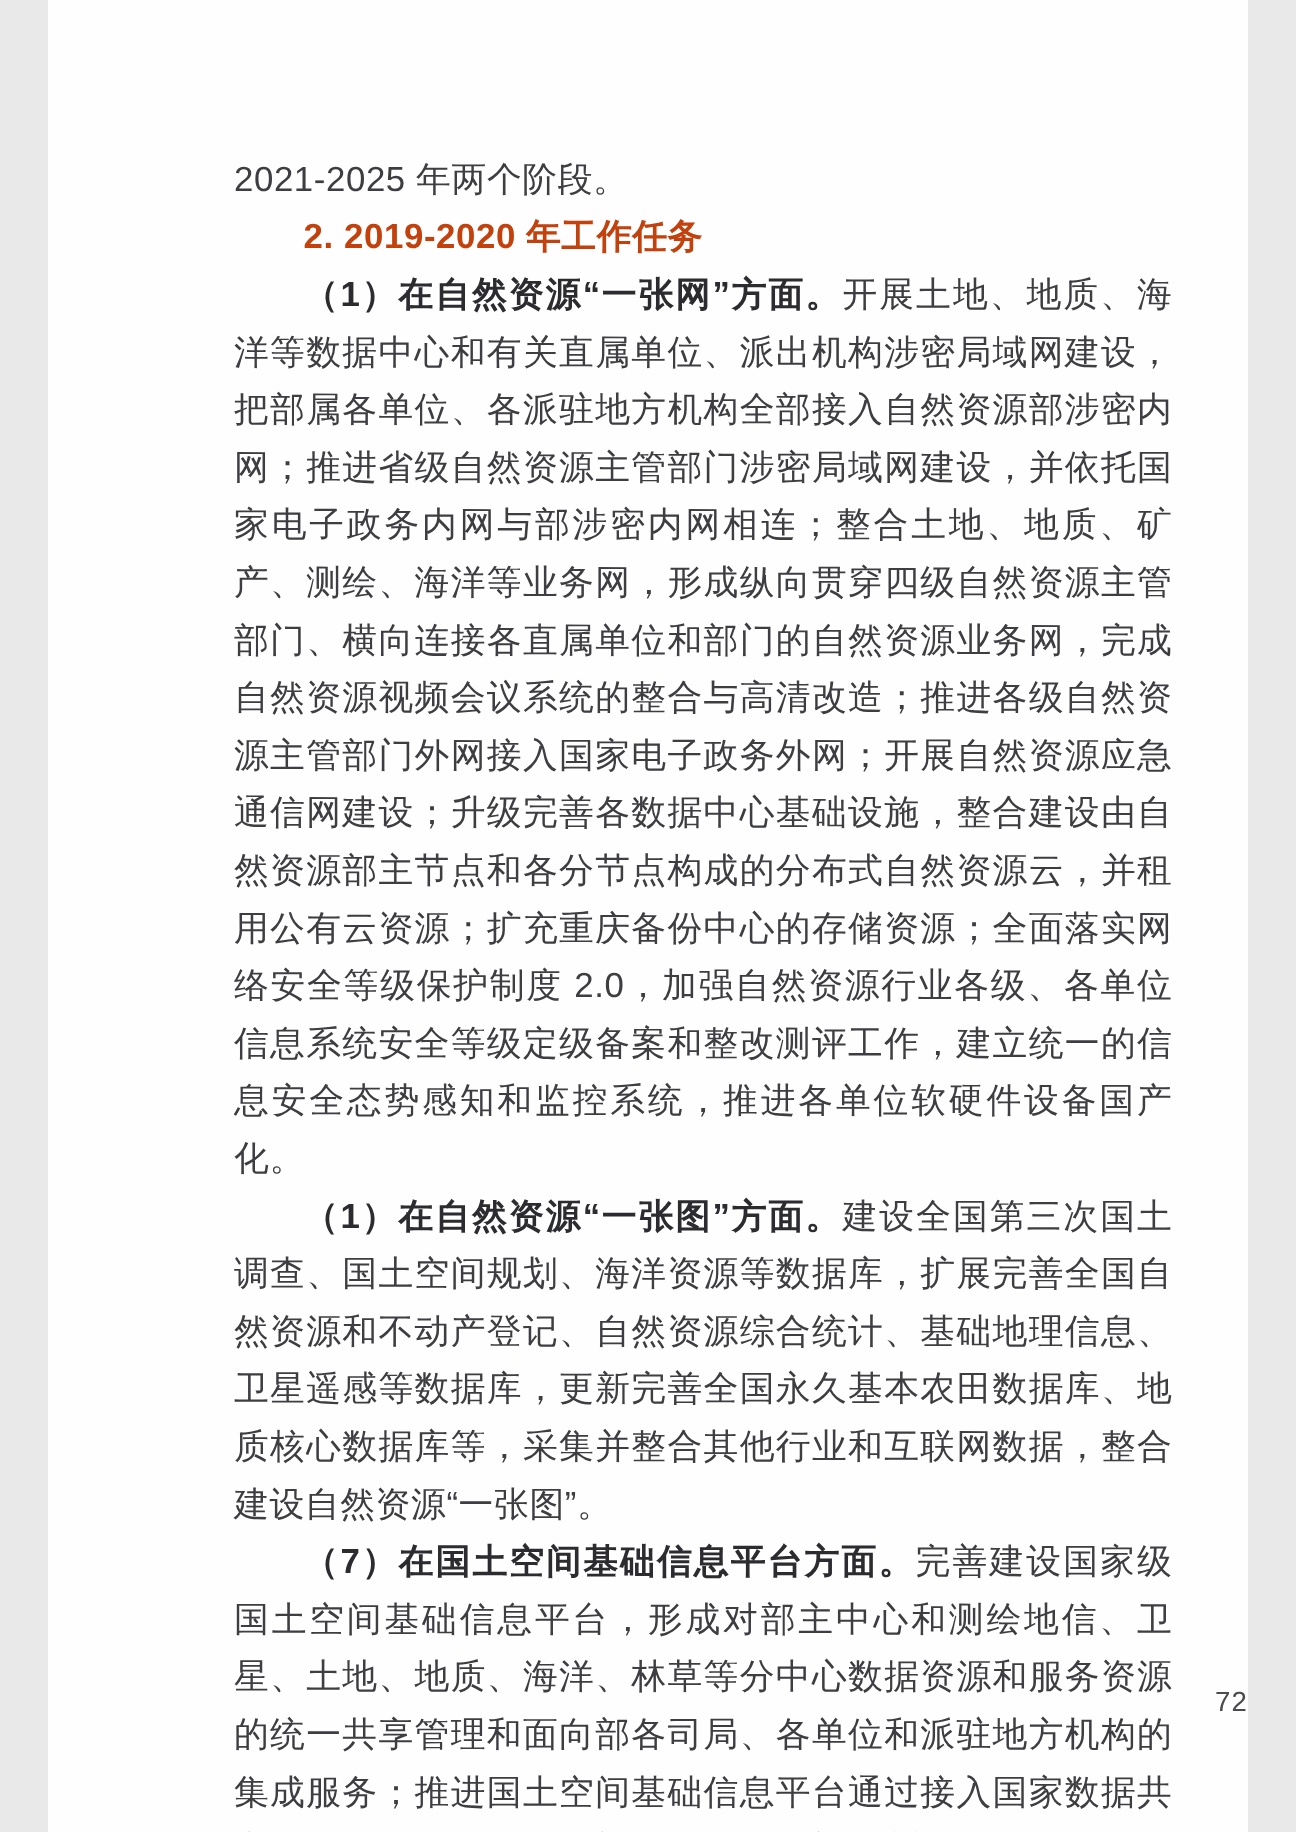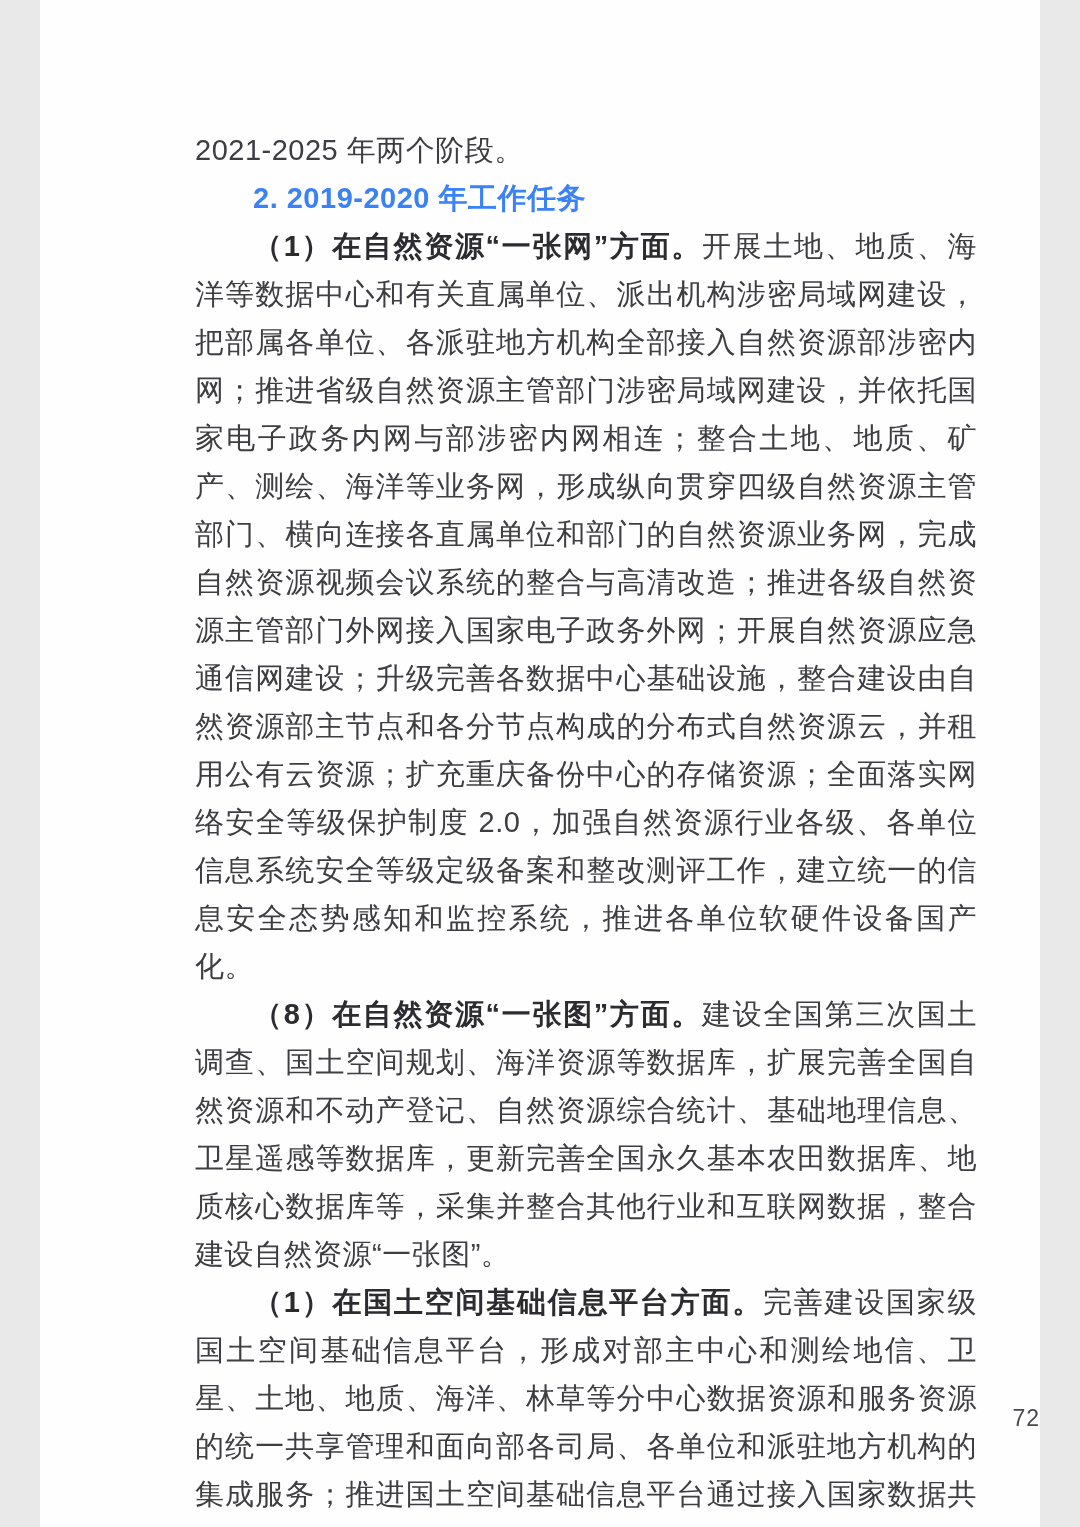--- a/index.html
+++ b/index.html
@@ -33,21 +33,21 @@
   }
   .content p.no-indent {
     text-indent: 0;
   }
   .section-heading {
     margin: 0;
     text-indent: 2em;
     font-size: 29px;
     line-height: 48px;
     font-weight: bold;
-    color: #3b82f6;
+    color: #c2410c;
   }
   .lead {
     font-weight: bold;
     color: #2b2b30;
     margin-top: 36px;
   }
   .page-number {
     position: absolute;
     bottom: 96px;
     left: 0;
@@ -63,19 +63,19 @@
 <body>
 
 <div class="page">
   <div class="content">
     <p class="no-indent">2021-2025 年两个阶段。</p>
 
     <h3 class="section-heading">2. 2019-2020 年工作任务</h3>
 
     <p><span class="lead">（1）在自然资源“一张网”方面。</span><span>开展土地、地质、海洋等数据中心和有关直属单位、派出机构涉密局域网建设，把部属各单位、各派驻地方机构全部接入自然资源部涉密内网；推进省级自然资源主管部门涉密局域网建设，并依托国家电子政务内网与部涉密内网相连；整合土地、地质、矿产、测绘、海洋等业务网，形成纵向贯穿四级自然资源主管部门、横向连接各直属单位和部门的自然资源业务网，完成自然资源视频会议系统的整合与高清改造；推进各级自然资源主管部门外网接入国家电子政务外网；开展自然资源应急通信网建设；升级完善各数据中心基础设施，整合建设由自然资源部主节点和各分节点构成的分布式自然资源云，并租用公有云资源；扩充重庆备份中心的存储资源；全面落实网络安全等级保护制度 2.0，加强自然资源行业各级、各单位信息系统安全等级定级备案和整改测评工作，建立统一的信息安全态势感知和监控系统，推进各单位软硬件设备国产化。</span></p>
 
-    <p><span class="lead">（8）在自然资源“一张图”方面。</span><span>建设全国第三次国土调查、国土空间规划、海洋资源等数据库，扩展完善全国自然资源和不动产登记、自然资源综合统计、基础地理信息、卫星遥感等数据库，更新完善全国永久基本农田数据库、地质核心数据库等，采集并整合其他行业和互联网数据，整合建设自然资源“一张图”。</span></p>
+    <p><span class="lead">（1）在自然资源“一张图”方面。</span><span>建设全国第三次国土调查、国土空间规划、海洋资源等数据库，扩展完善全国自然资源和不动产登记、自然资源综合统计、基础地理信息、卫星遥感等数据库，更新完善全国永久基本农田数据库、地质核心数据库等，采集并整合其他行业和互联网数据，整合建设自然资源“一张图”。</span></p>
 
-    <p><span class="lead">（1）在国土空间基础信息平台方面。</span><span>完善建设国家级国土空间基础信息平台，形成对部主中心和测绘地信、卫星、土地、地质、海洋、林草等分中心数据资源和服务资源的统一共享管理和面向部各司局、各单位和派驻地方机构的集成服务；推进国土空间基础信息平台通过接入国家数据共享平台或直接专线对接方式服务于政府有关部</span></p>
+    <p><span class="lead">（7）在国土空间基础信息平台方面。</span><span>完善建设国家级国土空间基础信息平台，形成对部主中心和测绘地信、卫星、土地、地质、海洋、林草等分中心数据资源和服务资源的统一共享管理和面向部各司局、各单位和派驻地方机构的集成服务；推进国土空间基础信息平台通过接入国家数据共享平台或直接专线对接方式服务于政府有关部</span></p>
   </div>
 
   <div class="page-number">72</div>
 </div>
 
 </body></html>

